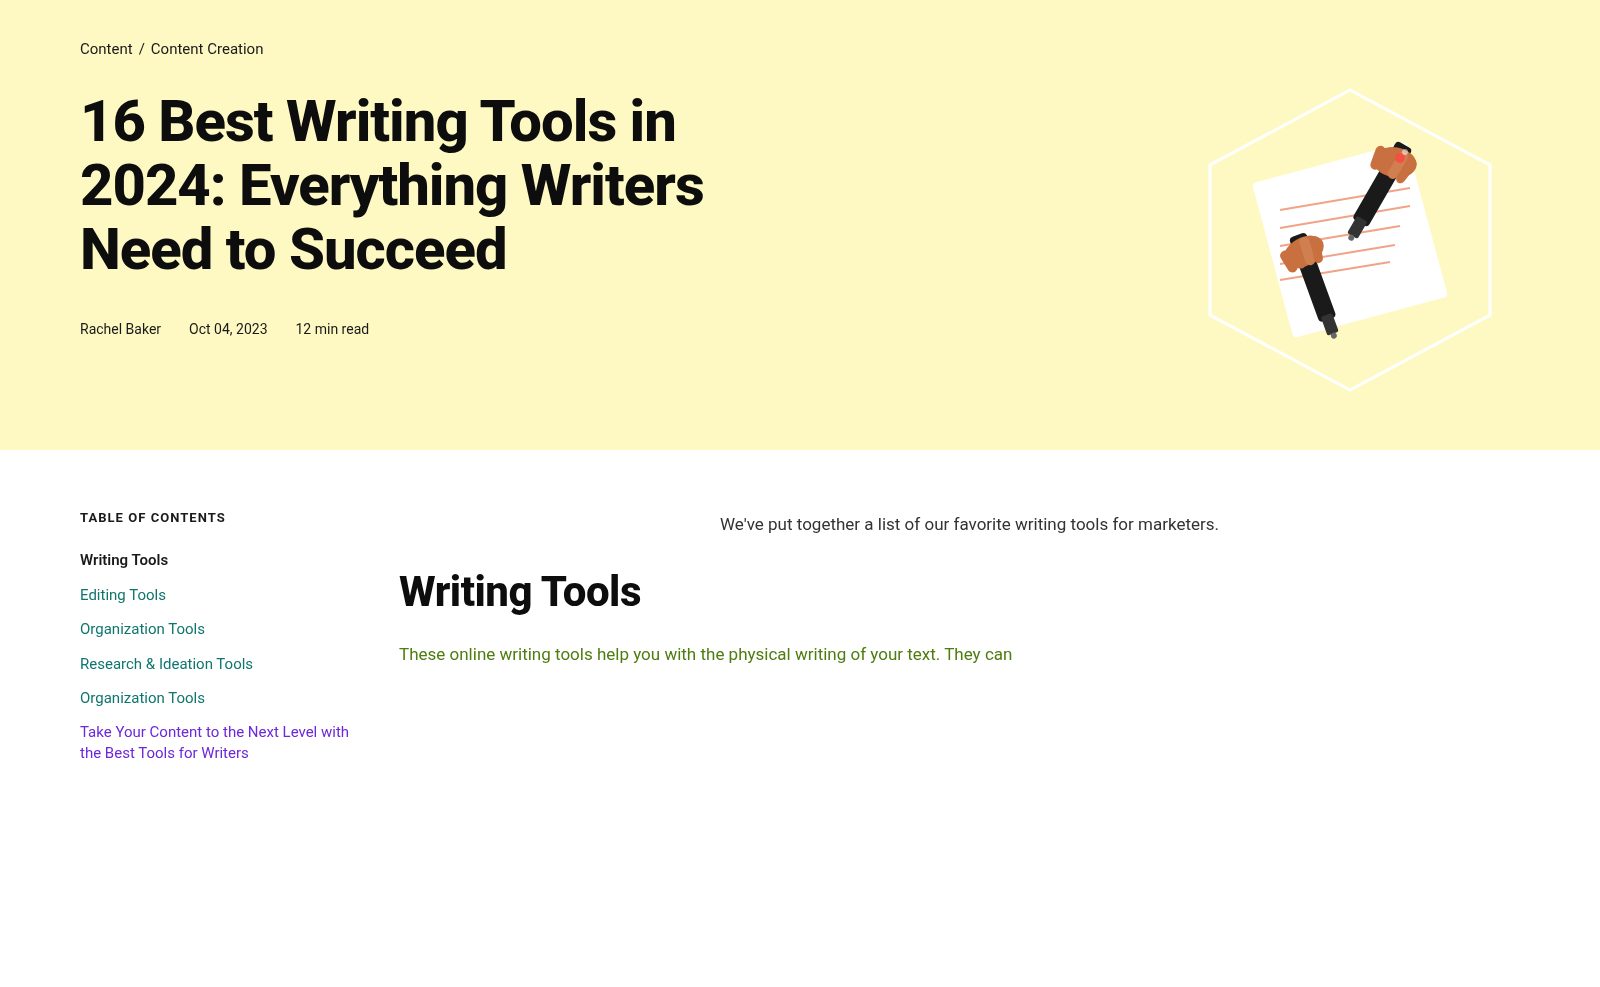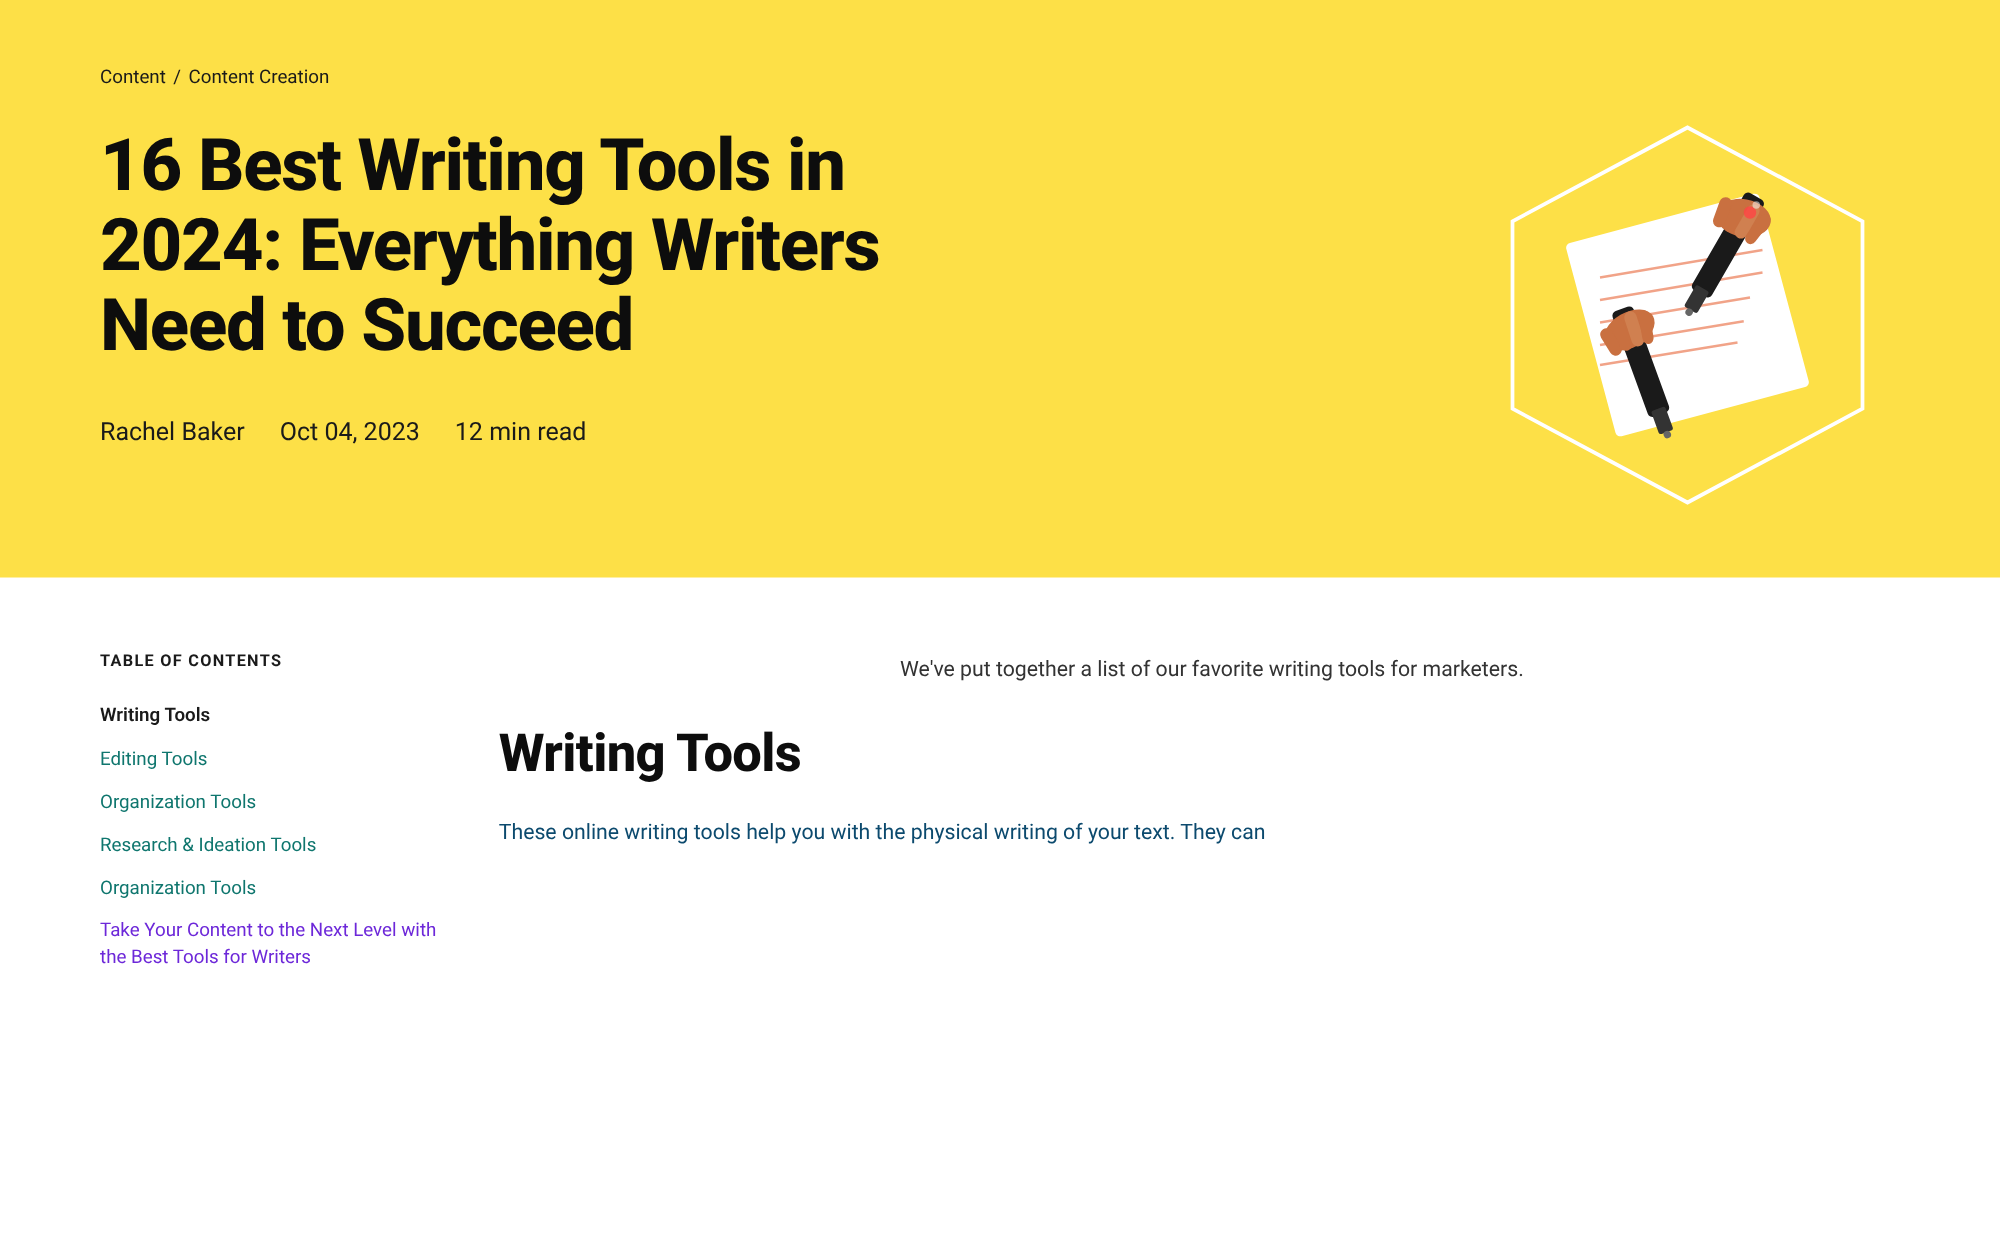--- a/index.html
+++ b/index.html
@@ -11,22 +11,22 @@
     body {
       font-family: -apple-system, BlinkMacSystemFont, 'Segoe UI', Roboto, sans-serif;
       background: #ffffff;
       color: #1a1a1a;
       width: 1600px;
       min-height: 987px;
     }
 
     
     .hero {
-      background-color: #fde047;
-      padding: 52px 80px 50px 80px;
+      background-color: #fef9c3;
+      padding: 40px 80px 50px 80px;
       position: relative;
       min-height: 420px;
       display: flex;
       flex-direction: column;
       justify-content: flex-start;
       overflow: hidden;
     }
 
     .breadcrumb {
       font-size: 15px;
@@ -57,21 +57,21 @@
       color: #0d0d0d;
       line-height: 1.1;
       margin-bottom: 40px;
       letter-spacing: -1px;
     }
 
     .hero-meta {
       display: flex;
       align-items: center;
       gap: 28px;
-      font-size: 20px;
+      font-size: 14px;
       color: #1a1a1a;
     }
 
     .hero-meta span {
       color: #1a1a1a;
     }
 
     
     .hero-illustration {
       width: 340px;
@@ -154,21 +154,21 @@
       font-weight: 800;
       color: #0d0d0d;
       margin-bottom: 24px;
       margin-top: 20px;
       letter-spacing: -0.5px;
     }
 
     .section-text {
       font-size: 17px;
       line-height: 1.7;
-      color: #0c4a6e;
+      color: #4d7c0f;
     }
   </style>
 </head>
 <body>
 
 <div class="hero">
   <div class="breadcrumb">
     <span>Content</span>
     <span class="breadcrumb-sep">/</span>
     <span>Content Creation</span>

